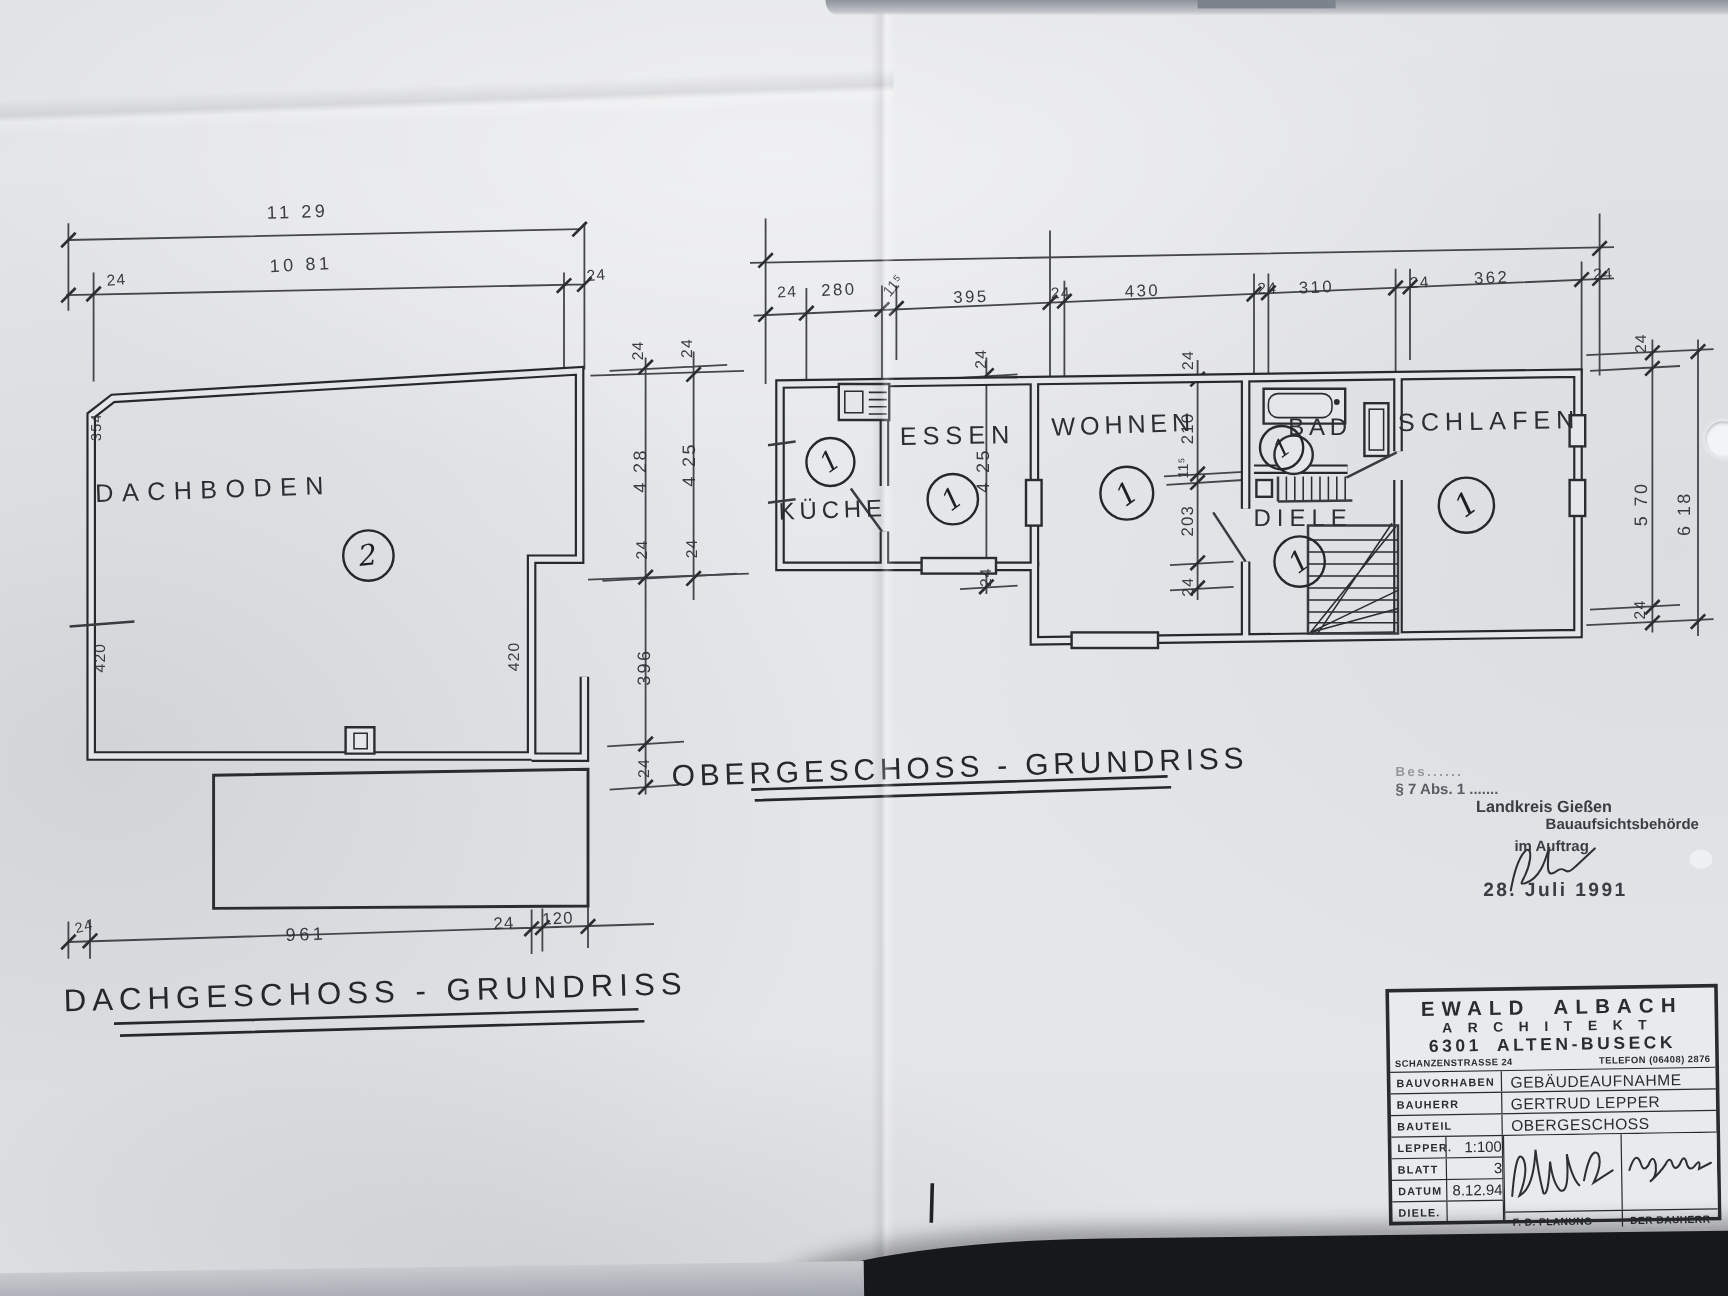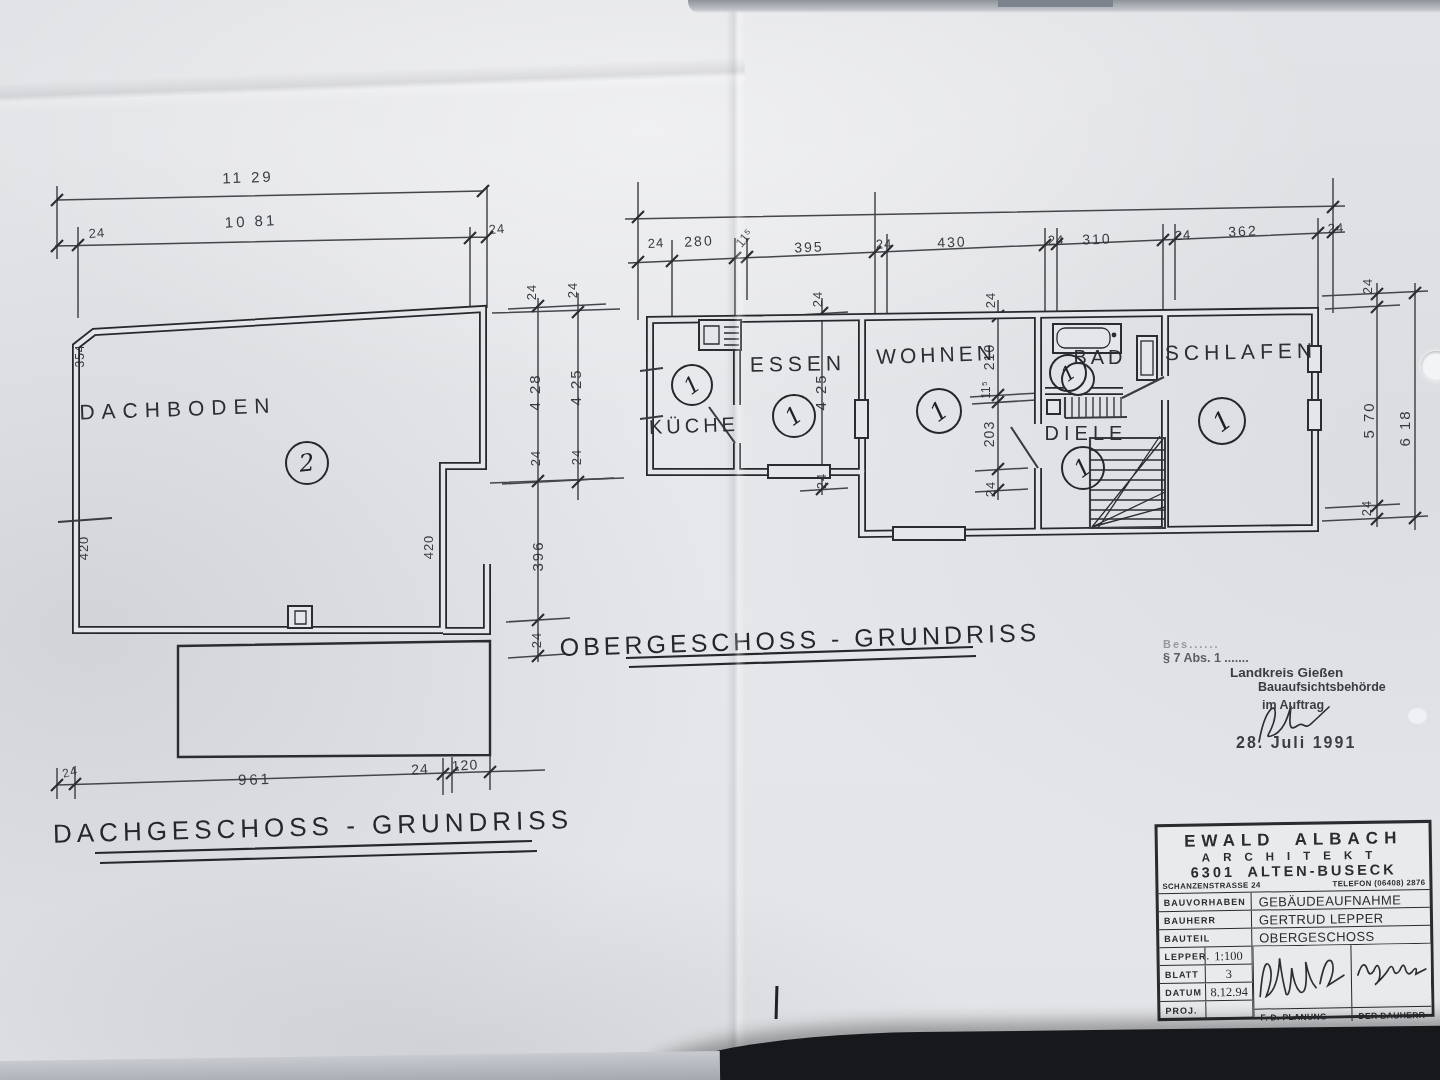--- a/index.html
+++ b/index.html
@@ -48,21 +48,21 @@
   .tb-city{font-size:14.5px;font-weight:bold;letter-spacing:3px;word-spacing:6px;margin-top:1px;}
   .tb-addr{display:flex;justify-content:space-between;padding:1px 4px 0 4px;font-size:7.8px;font-weight:bold;letter-spacing:.4px;}
   .tb-body{display:flex;flex-direction:column;height:125px;}
   .tb-row{flex:1;display:flex;box-sizing:border-box;}
   .tb-row + .tb-row{border-top:1.6px solid #2a2b2f;}
   .tb-label{width:93px;box-sizing:border-box;border-right:1.6px solid #2a2b2f;
     font-size:9px;font-weight:bold;letter-spacing:1px;padding:4px 0 0 5px;}
   .tb-label.sm{width:46px;}
   .tb-value{flex:1;font-size:13px;padding:2px 0 0 7px;letter-spacing:.4px;}
   .tb-val2{width:47px;box-sizing:border-box;border-right:1.6px solid #2a2b2f;
-    font-size:12.5px;text-align:center;padding-top:2px;font-family:Liberation Serif, serif;}
+    font-size:12.5px;text-align:right;padding-top:2px;}
   .tb-rest{flex:1;}
   .tb-sig{position:absolute;left:93px;top:120.5px;right:0;bottom:0;background:#e9eaec;
     border-left:1.6px solid #2a2b2f;display:flex;flex-direction:column;box-sizing:border-box;}
   .tb-sig-cells{flex:1;display:flex;position:relative;}
   .tb-sig-c1{width:97px;box-sizing:border-box;position:relative;}
   .tb-sig-c2{flex:1;border-left:1.6px solid #2a2b2f;position:relative;}
   .tb-sig-labels{height:16px;border-top:1.6px solid #2a2b2f;display:flex;font-size:8.6px;font-weight:bold;}
   .tb-sig-labels div{padding:3px 0 0 6px;letter-spacing:.3px;}
   .tb-sig-labels .r{border-left:1.6px solid #2a2b2f;flex:1;}
   .tb-sig-labels .l{width:97px;box-sizing:border-box;}
@@ -264,21 +264,21 @@
         <span class="num" style="font-size: 26px; transform: rotate(-36deg);">1</span>
       </div>
     </div>
 
   <div class="lbl title" style="left:313px;top:827px;transform:translate(-50%,-50%) rotate(-1.6deg);">DACHGESCHOSS - GRUNDRISS</div>
   <div class="lbl title" style="left:800px;top:640px;font-size:25px;letter-spacing:4px;transform:translate(-50%,-50%) rotate(-1.8deg);">OBERGESCHOSS - GRUNDRISS</div>
 
   <div class="stamp-line st-faint" style="left:1163px;top:638px;font-size:11px;letter-spacing:2px;">Bes......</div>
   <div class="stamp-line st-soft" style="left:1163px;top:651px;font-size:12.5px;">§ 7 Abs. 1 .......</div>
   <div class="stamp-line" style="left:1230px;top:665px;font-size:13.5px;">Landkreis Gießen</div>
-  <div class="stamp-line" style="left:1258px;top:680px;font-size:12.5px;">Bauaufsichtsbehörde</div>
+  <div class="stamp-line" style="left:1288px;top:680px;font-size:12.5px;">Bauaufsichtsbehörde</div>
   <div class="stamp-line" style="left:1262px;top:698px;font-size:12.5px;">im Auftrag</div>
   <div class="stamp-line" style="left:1236px;top:734px;font-size:16px;letter-spacing:2px;">28. Juli 1991</div>
 
   <div class="tb">
     <div class="tb-header">
       <div class="tb-name">EWALD ALBACH</div>
       <div class="tb-prof">ARCHITEKT</div>
       <div class="tb-city">6301 ALTEN-BUSECK</div>
       <div class="tb-addr">
         <span>SCHANZENSTRASSE 24</span>
@@ -307,21 +307,21 @@
         <div class="tb-label sm">BLATT</div>
         <div class="tb-val2">3</div>
         <div class="tb-rest"></div>
       </div>
       <div class="tb-row">
         <div class="tb-label sm">DATUM</div>
         <div class="tb-val2">8.12.94</div>
         <div class="tb-rest"></div>
       </div>
       <div class="tb-row">
-        <div class="tb-label sm">PROJ.</div>
+        <div class="tb-label sm">DIELE.</div>
         <div class="tb-val2"></div>
         <div class="tb-rest"></div>
       </div>
     </div>
     <div class="tb-sig">
       <div class="tb-sig-cells">
         <div class="tb-sig-c1">
           <svg width="95" height="58" viewBox="0 0 95 58">
             <path class="sigp" d="M6,50 Q10,8 16,20 Q20,30 12,50 Q24,44 26,12 Q28,32 32,48 Q36,52 38,22 Q40,40 46,46 Q54,50 52,16 Q56,36 62,42 M66,38 Q72,10 78,16 Q82,24 74,40 L90,30"></path>
           </svg>

